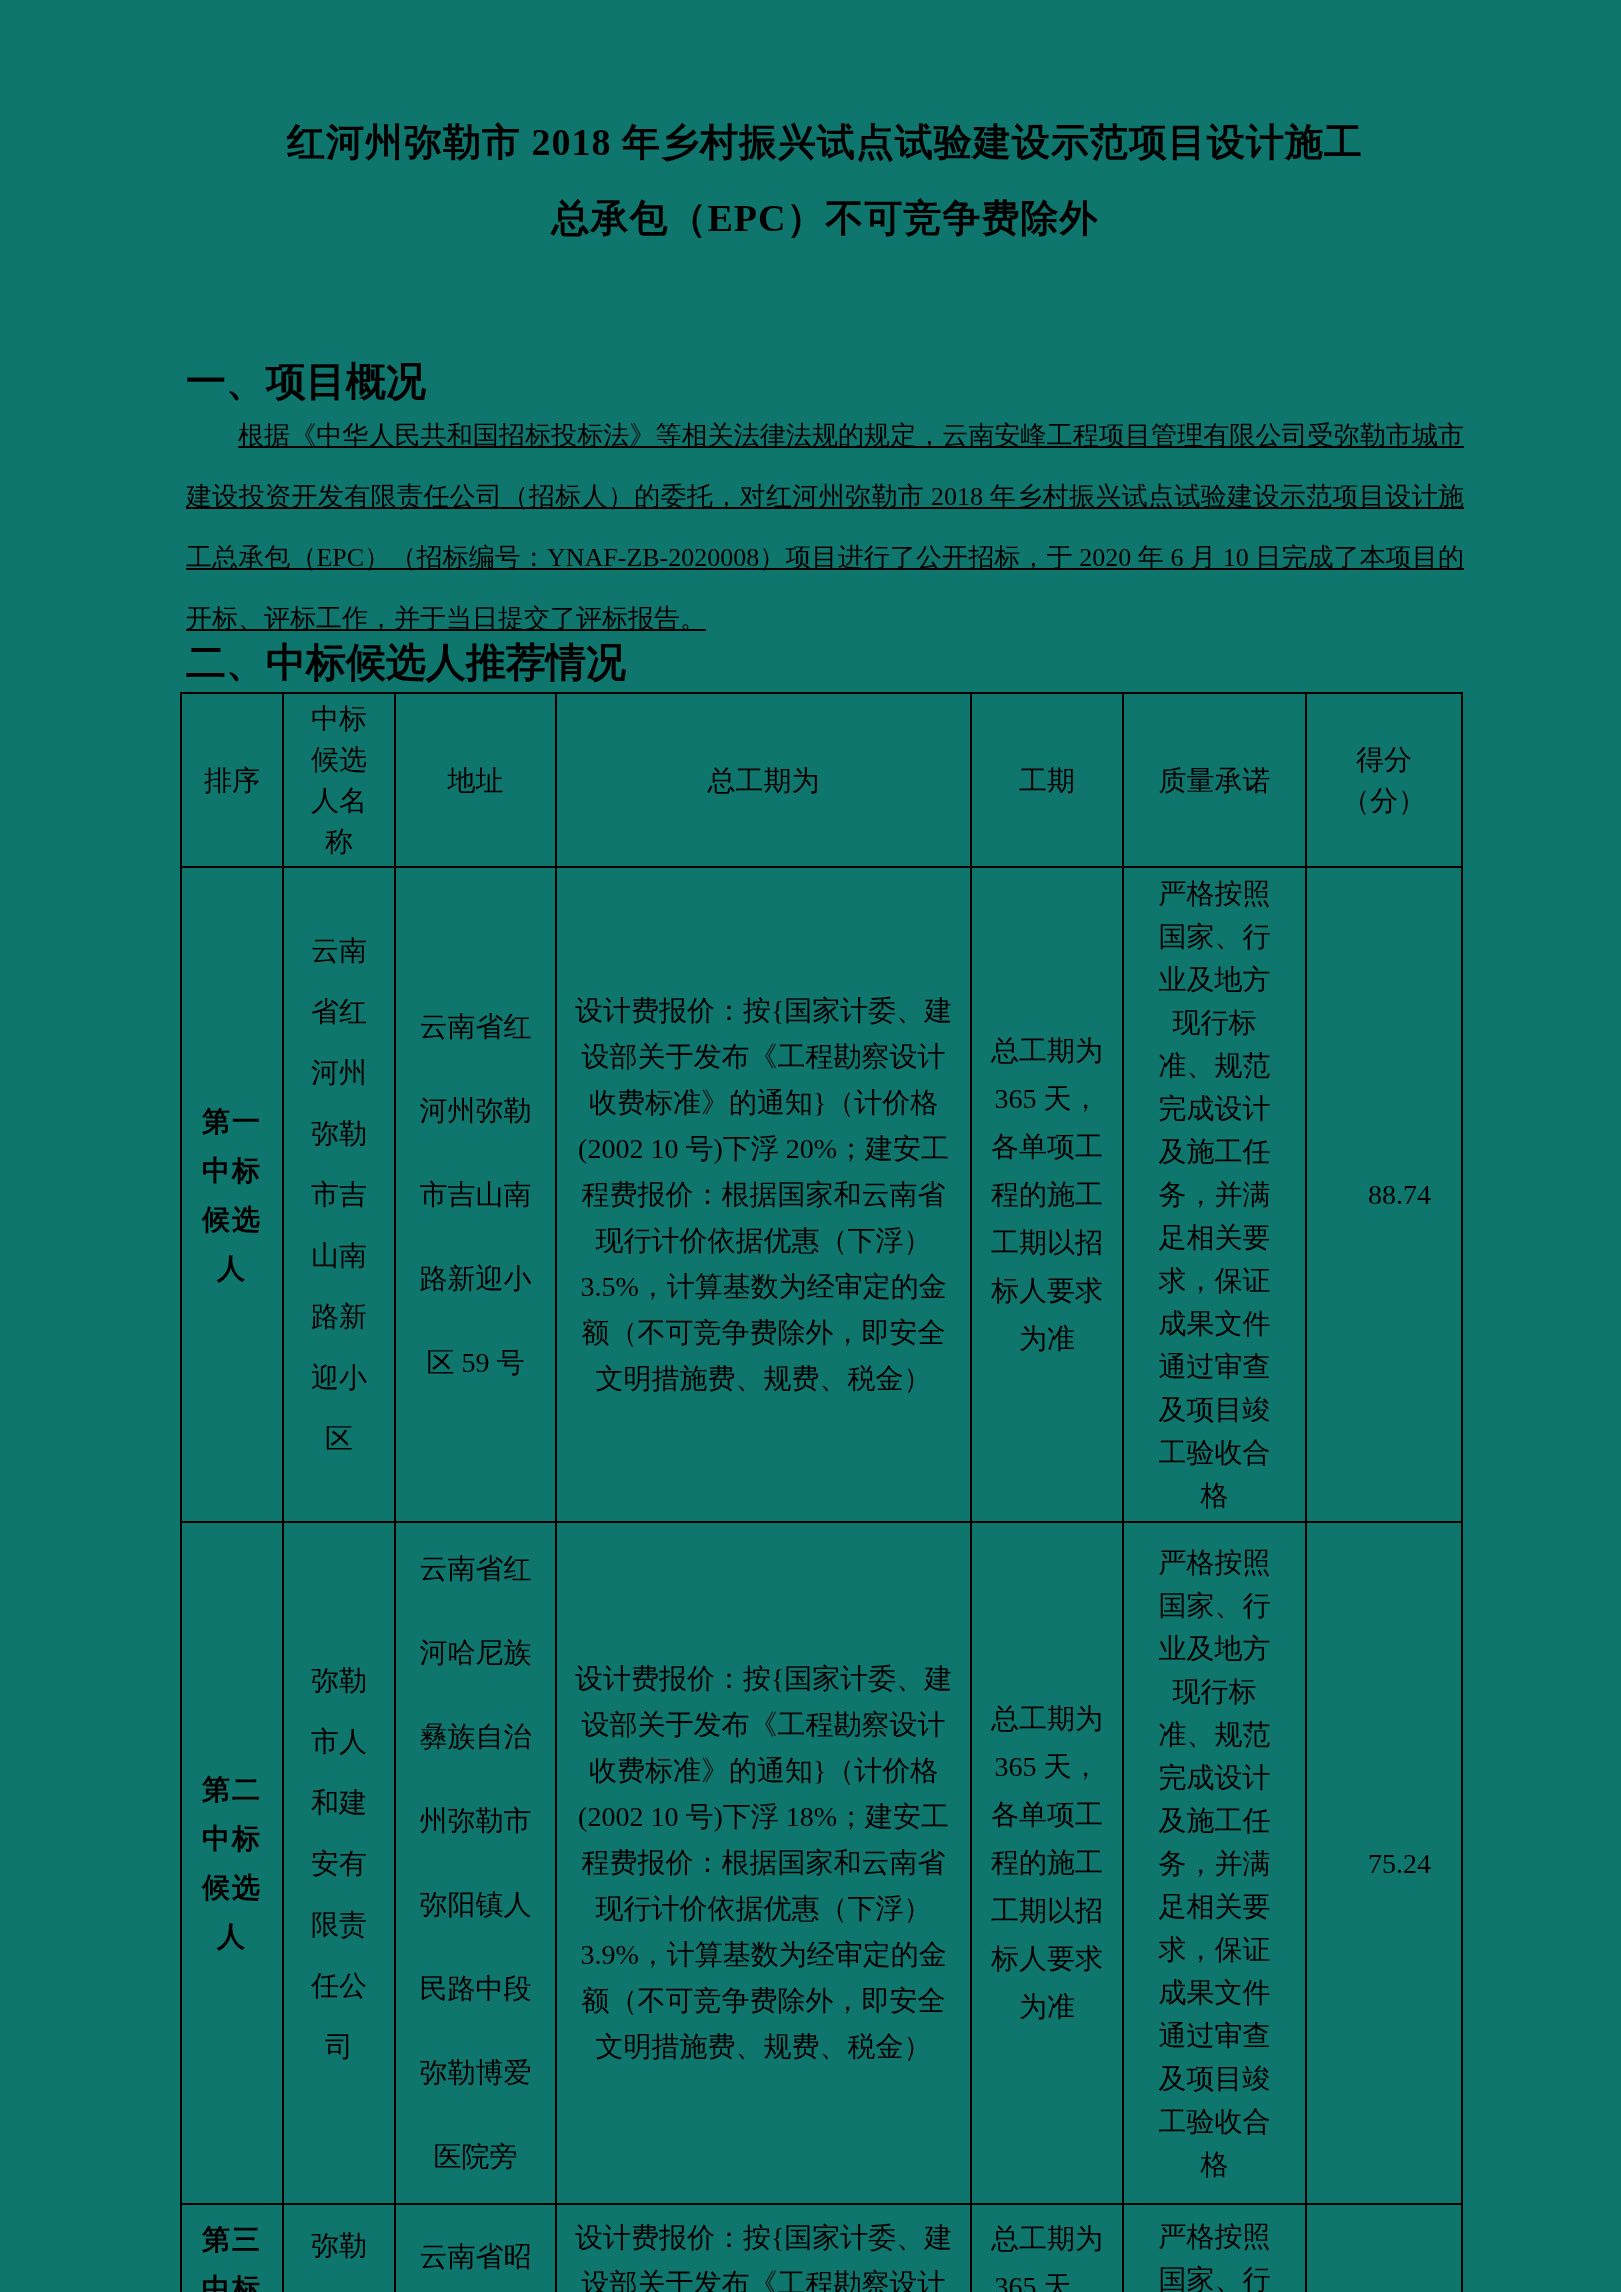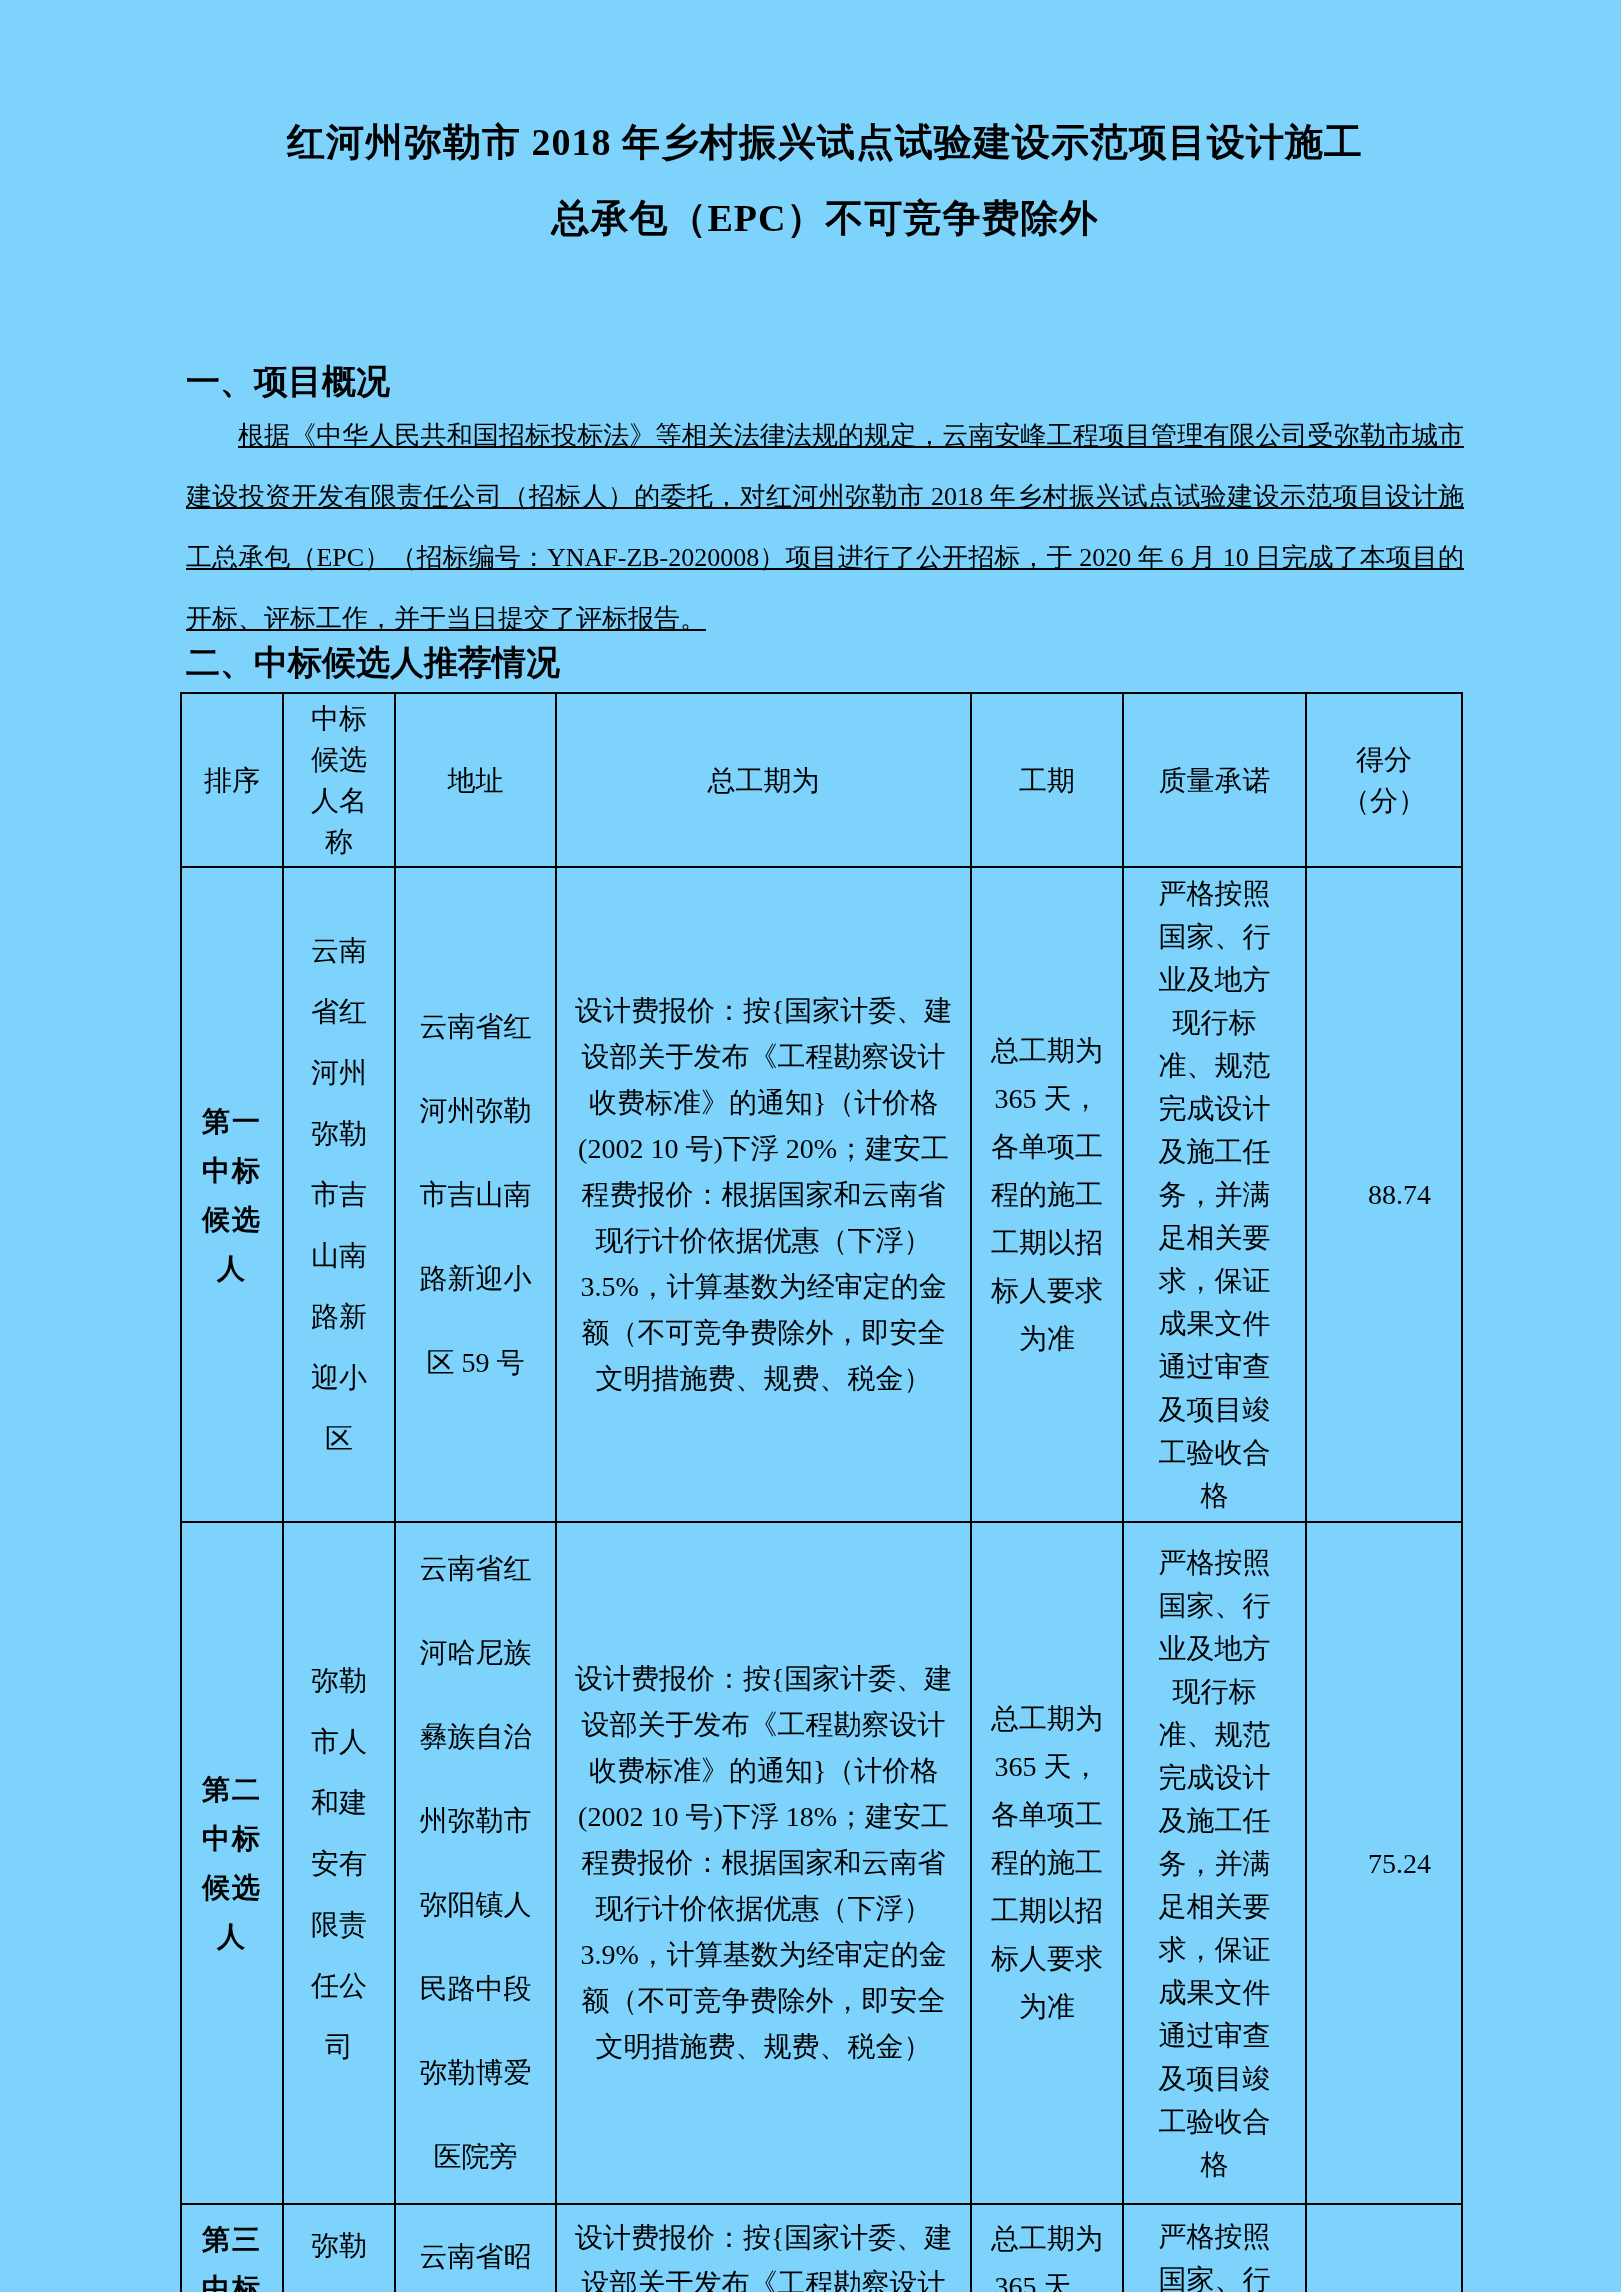--- a/index.html
+++ b/index.html
@@ -1,26 +1,26 @@
 <!DOCTYPE html>
 <html><head>
 <meta charset="utf-8">
 <style>
   html,body{margin:0;padding:0;background:#e8e8e8;}
   .page{
-    width:1621px;height:2293px;background:#7dd3fc;color:#000;
+    width:1621px;height:2293px;background:#0f766e;color:#000;
     font-family:"Liberation Serif","DejaVu Serif",serif;
     position:relative;box-sizing:border-box;
     padding:104px 157px 0 186px;overflow:hidden;
   }
   .doc-title{
     text-align:center;font-weight:bold;font-size:38px;line-height:76px;
     letter-spacing:1px;
   }
-  .heading{font-size:34px;font-weight:bold;margin-top:104px;height:43px;line-height:43px;}
+  .heading{font-size:40px;font-weight:bold;margin-top:104px;height:43px;line-height:43px;}
   .heading2{margin-top:-7.8px;height:43px;line-height:43px;}
   .para{
     font-size:26px;line-height:61px;text-align:justify;text-indent:2em;
     margin:2px 0 0 0;
     text-decoration:underline;
   }
   table.results{
     border-collapse:collapse;table-layout:fixed;width:1280px;
     margin:7.8px 0 0 -5.9px;border:2.9px solid #000;
   }

